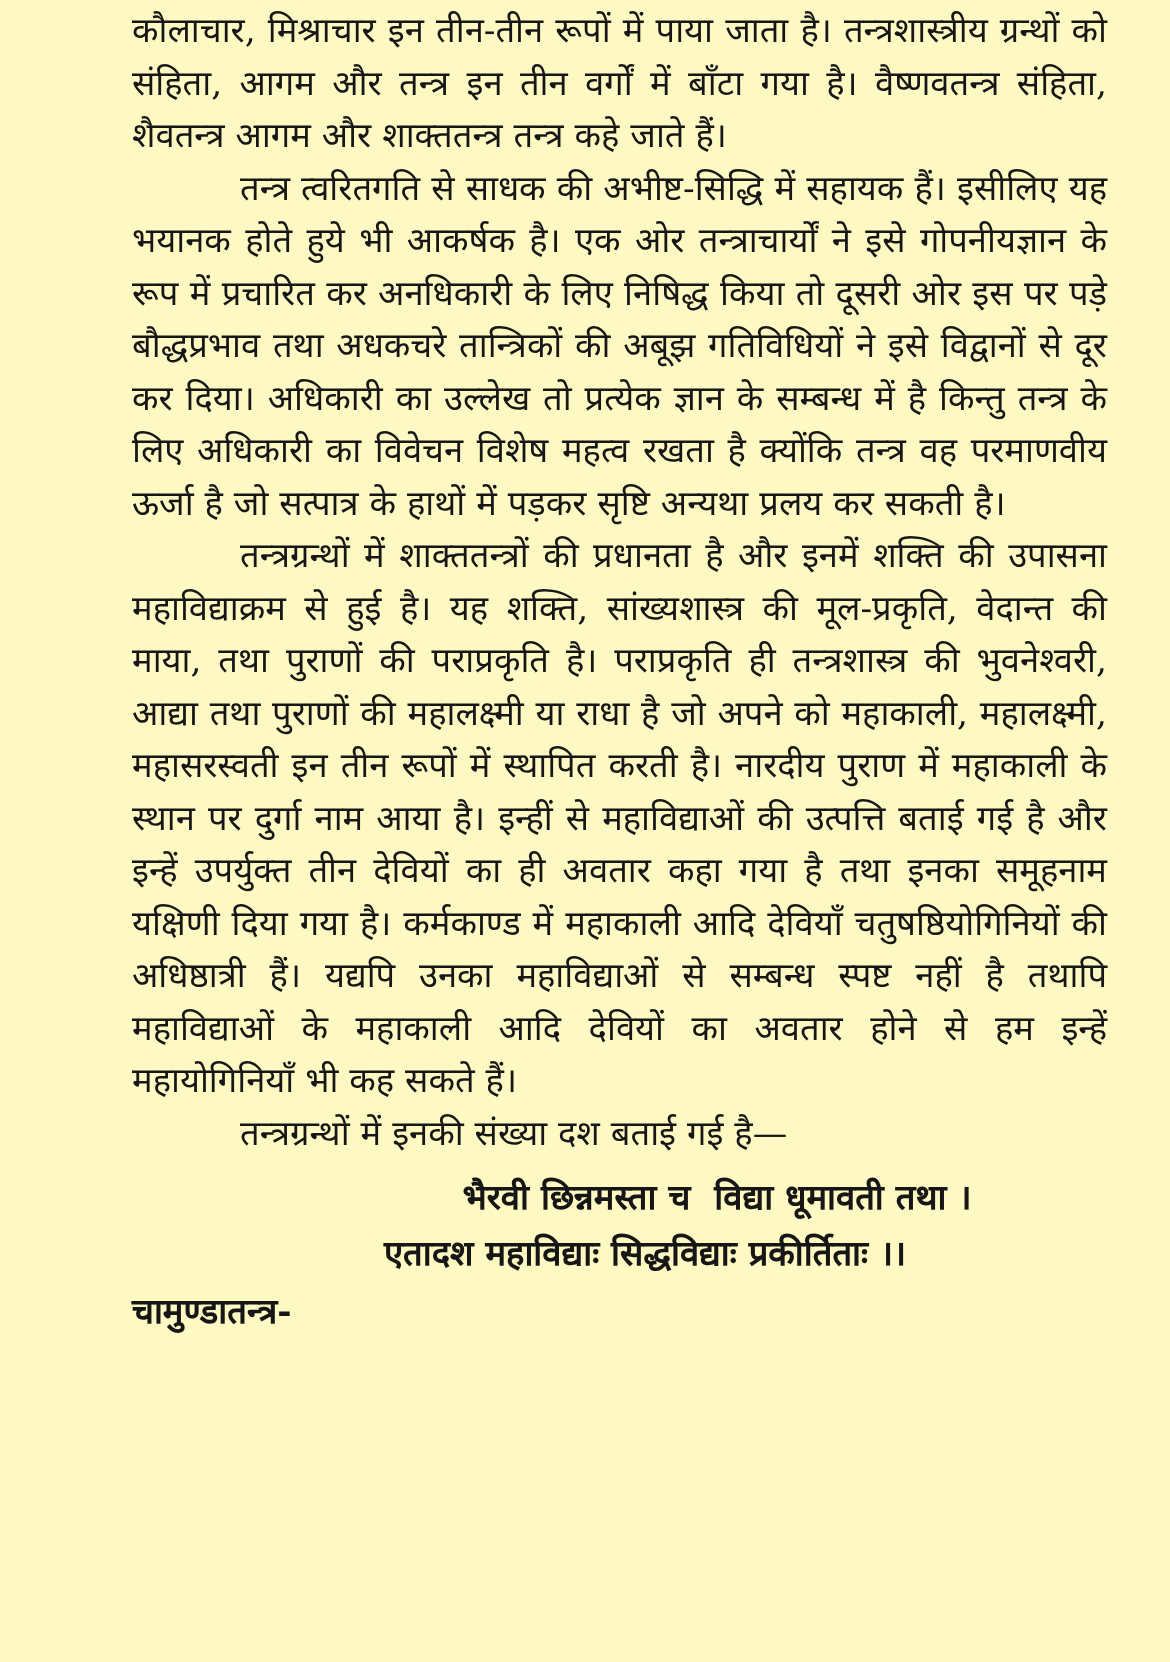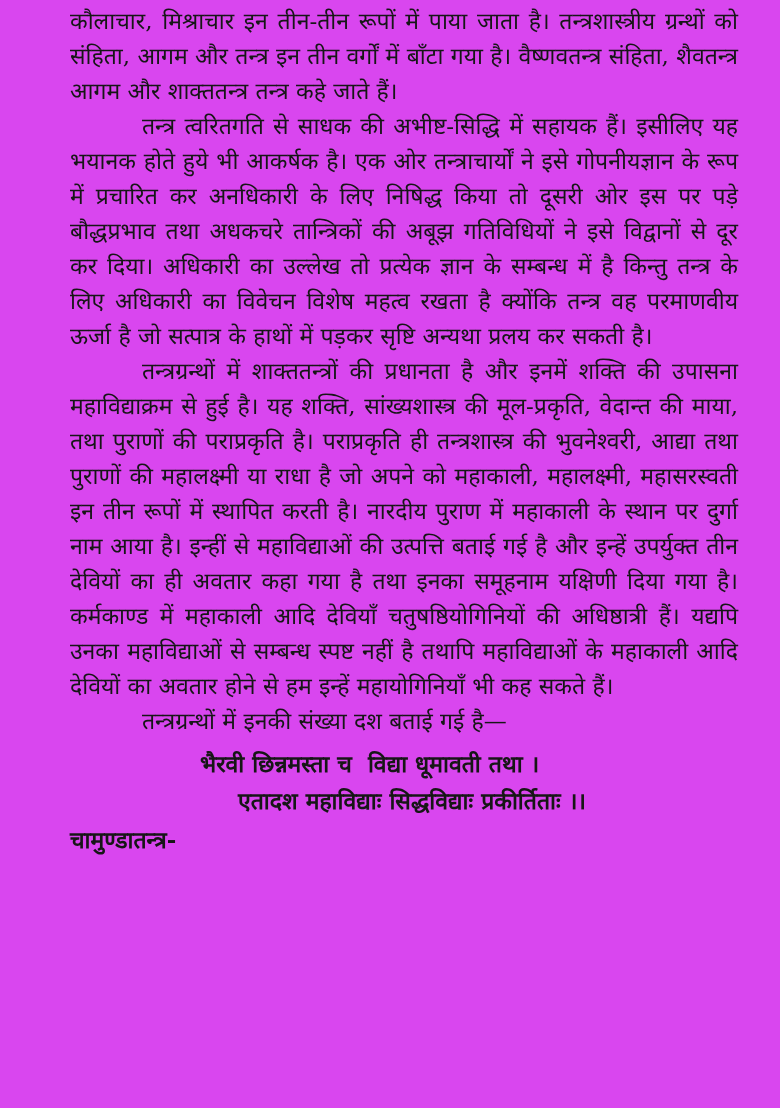--- a/index.html
+++ b/index.html
@@ -9,22 +9,22 @@
   body {
     width: 780px;
     height: 1108px;
     background: #fdfdfb;
     overflow: hidden;
   }
   .page {
     box-sizing: border-box;
     width: 780px;
     height: 1108px;
-    padding: 4px 42px 6px 70px;
-    background: #d946ef;
+    padding: 4px 42px 6px 88px;
+    background: #fef9c3;
     color: #161616;
     font-family: "DejaVu Serif", "Liberation Serif", serif;
     font-size: 23px;
     line-height: 35px;
   }
   .body-para {
     margin: 0;
     text-align: justify;
   }
   .body-para.indent {
@@ -33,20 +33,21 @@
   .verse {
     margin: 6px 0 2px 0;
     font-weight: 700;
     line-height: 37px;
   }
   .vline {
     white-space: pre-wrap;
   }
   .vline.v-indent-1 {
     padding-left: 130px;
+    text-align: center;
   }
   .vline.v-indent-2 {
     padding-left: 168px;
   }
   .attribution {
     text-align: left;
     font-weight: 700;
     line-height: 37px;
     margin: 2px 0 4px 0;
   }

